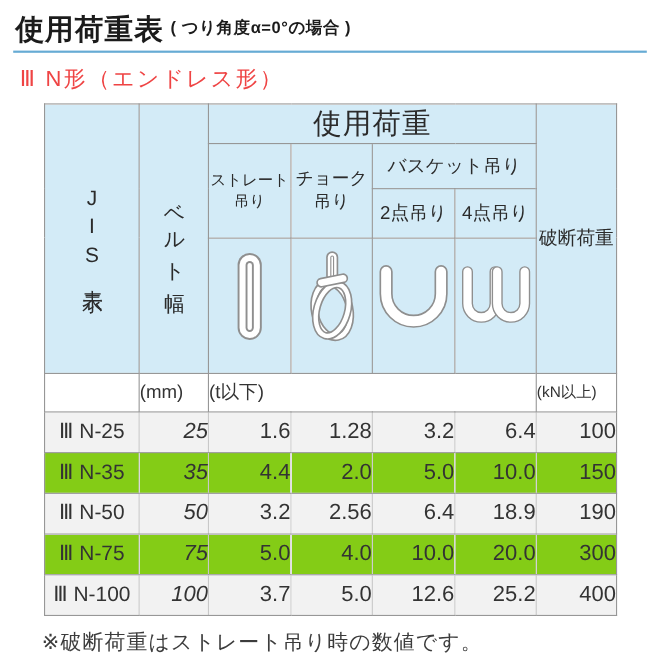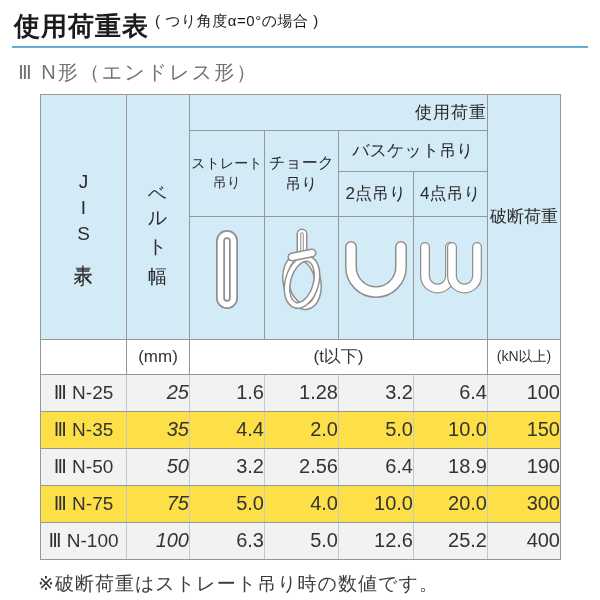--- a/index.html
+++ b/index.html
@@ -1,47 +1,47 @@
 <!DOCTYPE html>
 <html><head>
 <meta charset="utf-8">
 <style>
   html,body{margin:0;padding:0;background:#fff;}
   .page{
     position:relative;width:600px;height:600px;background:#ffffff;overflow:hidden;
     font-family:"Liberation Sans","DejaVu Sans",sans-serif;color:#2b2b2b;
   }
-  .title-row{display:flex;align-items:flex-start;margin:12px 0 0 14px;}
+  .title-row{display:flex;align-items:center;margin:12px 0 0 14px;}
   .page-title{margin:0;font-size:26px;font-weight:bold;color:#1b1b1b;letter-spacing:1px;line-height:1.1;}
-  .title-note{font-size:15px;font-weight:normal;color:#1b1b1b;margin-left:6px;padding-bottom:2px;letter-spacing:0.5px;}
+  .title-note{font-size:15px;font-weight:bold;color:#1b1b1b;margin-left:6px;padding-bottom:2px;letter-spacing:0.5px;}
   .accent-line{margin:5px 0 0 12px;width:576px;height:2px;background:#66abd4;}
-  .subtitle{margin:13px 0 0 18px;font-size:20px;font-weight:normal;color:#737373;letter-spacing:2px;line-height:1.1;}
+  .subtitle{margin:13px 0 0 18px;font-size:20px;font-weight:normal;color:#ef4444;letter-spacing:2px;line-height:1.1;}
 
   table.spec{margin:11px 0 0 40px;border-collapse:collapse;table-layout:fixed;}
   table.spec th,table.spec td{border:1px solid #979797;padding:0;font-weight:normal;overflow:hidden;}
 
   .hd{background:#d3ebf7;text-align:center;vertical-align:middle;color:#2b2b2b;}
   tr.r1{height:36px;} tr.r2{height:41px;} tr.r3{height:45px;} tr.r4{height:123px;}
   .vtext{writing-mode:vertical-rl;text-orientation:upright;display:inline-block;
          font-size:19px;letter-spacing:5px;line-height:1;}
-  .group-hd{font-size:17px;letter-spacing:1px;text-align:right;}
+  .group-hd{font-size:26px;letter-spacing:1px;}
   .straight-hd{font-size:14px;line-height:1.4;padding:0 1px;}
   .choke-hd{font-size:16px;line-height:1.35;padding:0 1px;}
   .basket-hd{font-size:17px;}
   .sub-hd{font-size:17px;text-align:center;}
   .break-hd{font-size:17px;}
   .icon-cell{background:#d3ebf7;text-align:center;vertical-align:middle;}
   .icon-cell svg{display:block;margin:0 auto;transform:translateY(-8px);}
 
   tr.unit{height:35px;}
-  tr.unit td{background:#ffffff;font-size:17px;text-align:center;color:#333333;}
+  tr.unit td{background:#ffffff;font-size:17px;color:#333333;}
   tr.unit td.kn{font-size:14px;}
 
   tr.data{height:37px;margin-top:28px;}
-  tr.data td{font-size:20px;color:#333333;background:#fde047;
+  tr.data td{font-size:20px;color:#333333;background:#84cc16;
              border-left-color:#c8c8c8;border-right-color:#c8c8c8;}
   tr.data td:first-child{border-left-color:#979797;font-size:19px;text-align:center;}
   tr.data td:last-child{border-right-color:#979797;}
   tr.data.alt td{background:#f2f2f2;}
   td.num{text-align:right;padding-right:15px;}
   td.num-sm{text-align:right;padding-right:11px;font-style:italic;}
   td.num-br{text-align:right;padding-right:13px;}
 
   .footnote{margin:11px 0 0 38px;font-size:19px;color:#3c3c3c;letter-spacing:1px;}
 </style>
@@ -164,21 +164,21 @@
         <td class="num-sm">75</td>
         <td class="num">5.0</td>
         <td class="num">4.0</td>
         <td class="num">10.0</td>
         <td class="num">20.0</td>
         <td class="num-br">300</td>
       </tr>
       <tr class="data alt">
         <td>Ⅲ N-100</td>
         <td class="num-sm">100</td>
-        <td class="num">6.3</td>
+        <td class="num">3.7</td>
         <td class="num">5.0</td>
         <td class="num">12.6</td>
         <td class="num">25.2</td>
         <td class="num-br">400</td>
       </tr>
     </tbody>
   </table>
 
   <p class="footnote">※破断荷重はストレート吊り時の数値です。</p>
 

